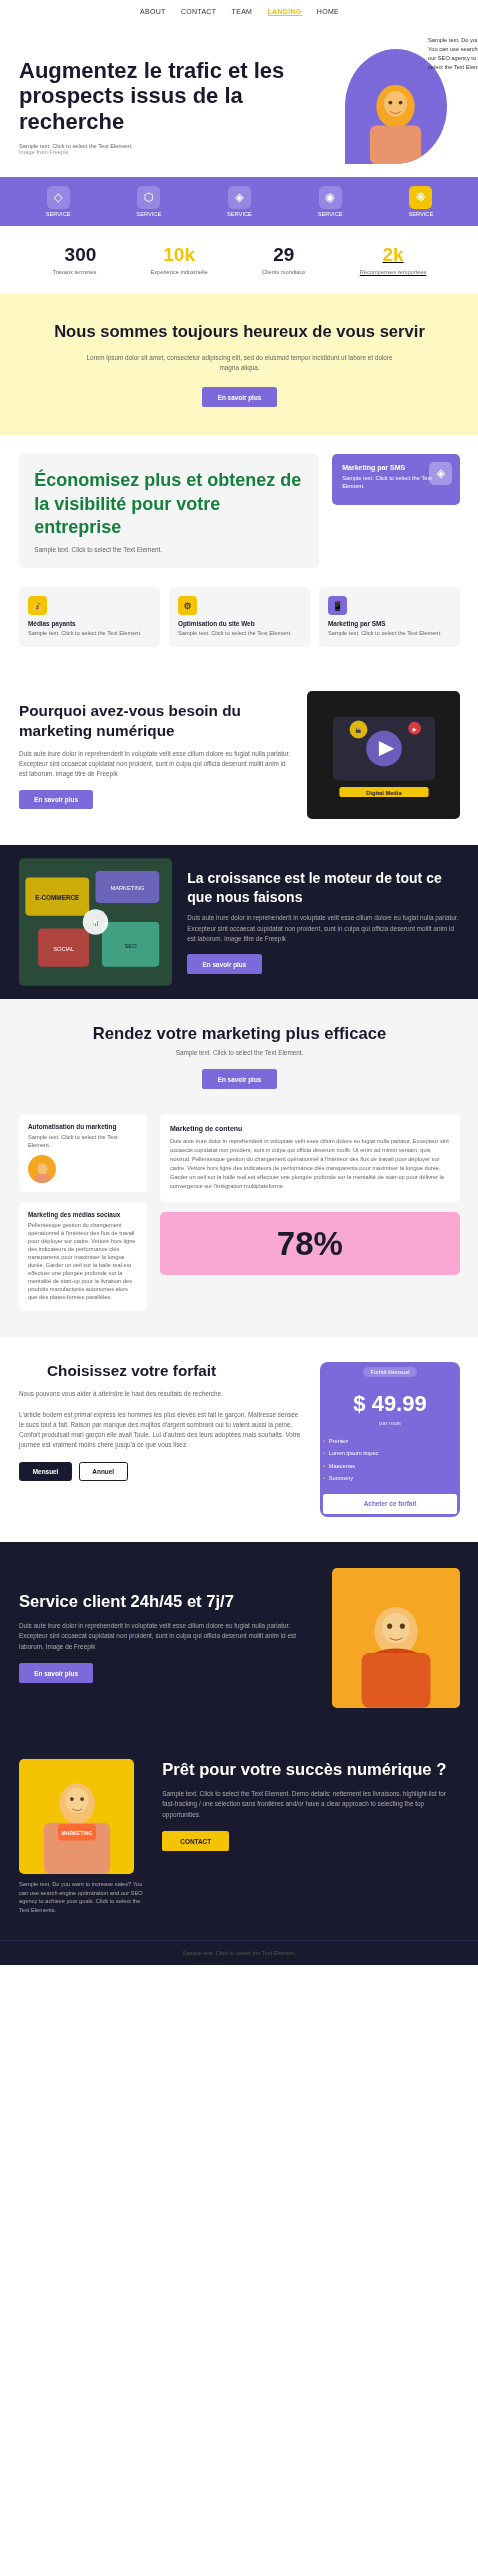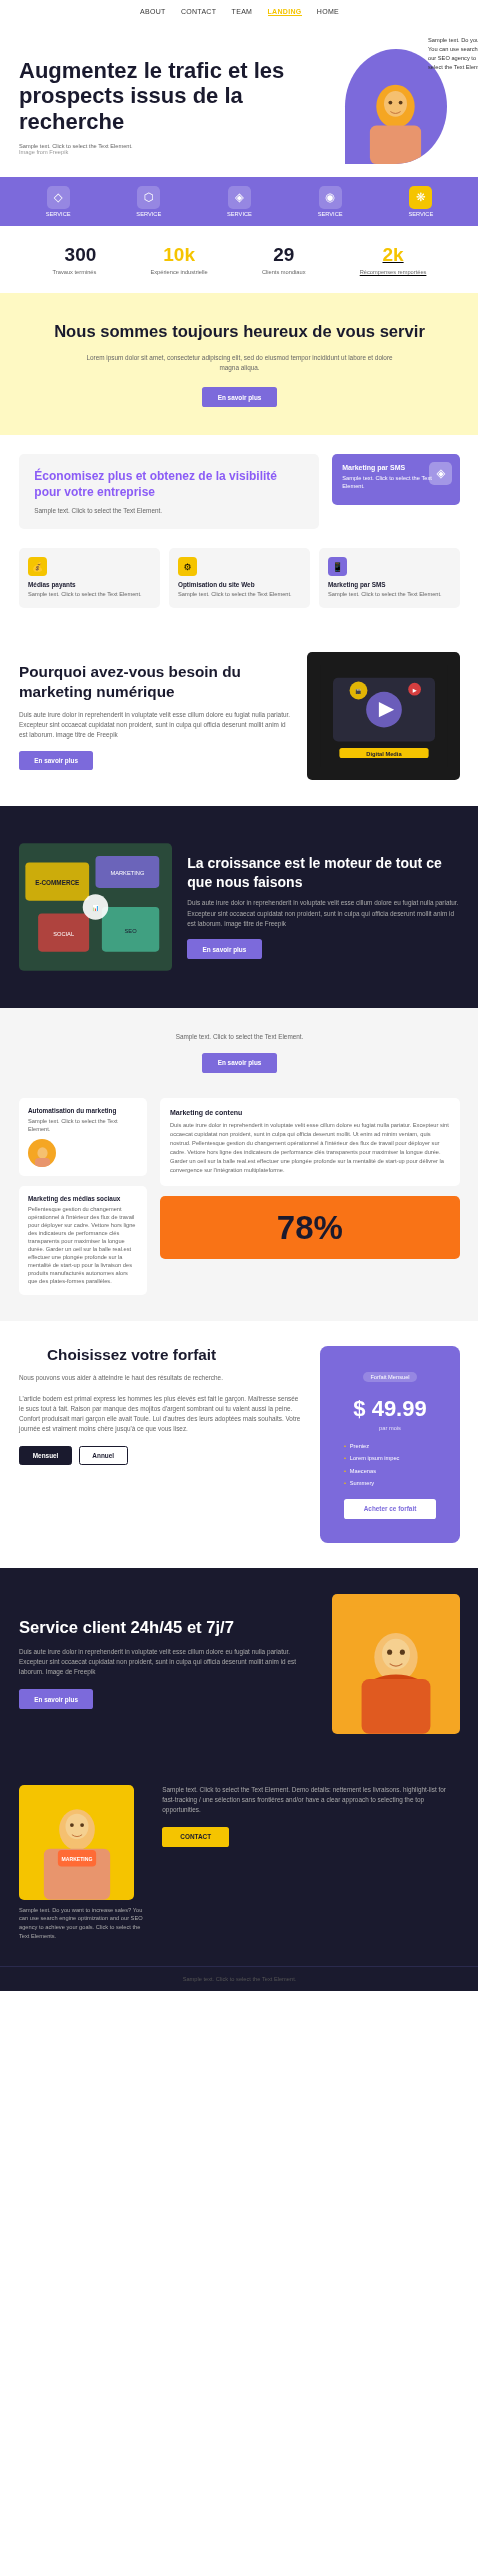--- a/index.html
+++ b/index.html
@@ -85,21 +85,21 @@
 </div>
 
 <section style="background:#fef9c3;padding:28px 25.5px;text-align:center;">
   <h2 style="font-size:16.6px;font-weight:900;color:#1a1a2e;margin-bottom:10.2px;line-height:1.3;">Nous sommes toujours heureux de vous servir</h2>
   <p style="font-size:6.4px;color:#666;line-height:1.6;max-width:307px;margin:0 auto 14px;">Lorem ipsum dolor sit amet, consectetur adipiscing elit, sed do eiusmod tempor incididunt ut labore et dolore magna aliqua.</p>
   <button style="background:#7c6adb;color:#fff;border:none;padding:6.4px 15.3px;font-size:6.4px;font-weight:bold;border-radius:2.6px;cursor:pointer;">En savoir plus</button>
 </section>
 
 <section style="display:flex;padding:19px;gap:12.8px;background:#fff;align-items:flex-start;">
   <div style="flex:1;padding:15.3px;background:#f5f5f5;border-radius:5.1px;">
-    <h2 style="font-size:12px;font-weight:900;color:#8b5cf6;line-height:1.3;margin-bottom:6.4px;">Économisez plus et obtenez de la visibilité pour votre entreprise</h2>
+    <h2 style="font-size:18px;font-weight:900;color:#15803d;line-height:1.3;margin-bottom:6.4px;">Économisez plus et obtenez de la visibilité pour votre entreprise</h2>
     <p style="font-size:6.4px;color:#666;">Sample text. Click to select the Text Element.</p>
   </div>
   <div style="width:128px;display:flex;flex-direction:column;gap:7.7px;">
     <div style="background:#7c6adb;border-radius:5.1px;padding:10.2px;color:#fff;position:relative;min-height:51px;">
       <div style="width:23px;height:23px;background:rgba(255,255,255,0.3);border-radius:5.1px;display:flex;align-items:center;justify-content:center;font-size:11.5px;position:absolute;right:7.7px;top:7.7px;">◈</div>
       <h4 style="font-size:7px;font-weight:bold;margin-bottom:3.8px;">Marketing par SMS</h4>
       <p style="font-size:5.7px;line-height:1.4;">Sample text. Click to select the Text Element.</p>
     </div>
   </div>
 </section>
@@ -137,21 +137,21 @@
       <rect x="30" y="130" width="140" height="16" rx="4" fill="#f5c400"></rect>
       <text x="100" y="142" text-anchor="middle" fill="#1a1a2e" font-size="9" font-weight="bold">Digital Media</text>
       <circle cx="60" cy="40" r="14" fill="#f5c400" opacity="0.9"></circle>
       <text x="60" y="44" text-anchor="middle" fill="#1a1a2e" font-size="8">🎬</text>
       <circle cx="148" cy="38" r="10" fill="#e84040" opacity="0.9"></circle>
       <text x="148" y="42" text-anchor="middle" fill="#fff" font-size="8">▶</text>
     </svg>
   </div>
 </section>
 
-<section style="display:flex;align-items:center;padding:37px 19px;background:#1a1a2e;gap:15.3px;">
+<section style="display:flex;align-items:center;padding:13px 19px;background:#1a1a2e;gap:15.3px;">
   <div style="width:153px;height:128px;border-radius:5.1px;overflow:hidden;">
     <svg width="153" height="128" viewBox="0 0 240 200">
       <rect width="240" height="200" fill="#2a4a3a"></rect>
       <rect x="10" y="30" width="100" height="60" rx="6" fill="#f5c400" opacity="0.8"></rect>
       <text x="60" y="65" text-anchor="middle" fill="#1a1a2e" font-size="10" font-weight="bold">E-COMMERCE</text>
       <rect x="120" y="20" width="100" height="50" rx="6" fill="#7c6adb" opacity="0.8"></rect>
       <text x="170" y="50" text-anchor="middle" fill="#fff" font-size="9">MARKETING</text>
       <rect x="30" y="110" width="80" height="60" rx="6" fill="#e84040" opacity="0.7"></rect>
       <text x="70" y="145" text-anchor="middle" fill="#fff" font-size="9">SOCIAL</text>
       <rect x="130" y="100" width="90" height="70" rx="6" fill="#4ac4a0" opacity="0.7"></rect>
@@ -161,20 +161,21 @@
     </svg>
   </div>
   <div style="flex:1;">
     <h2 style="font-size:14px;font-weight:900;color:#fff;margin-bottom:7.7px;line-height:1.3;">La croissance est le moteur de tout ce que nous faisons</h2>
     <p style="font-size:6.4px;color:#aaa;line-height:1.6;margin-bottom:10.2px;">Duis aute irure dolor in reprehenderit in voluptate velit esse cillum dolore eu fugiat nulla pariatur. Excepteur sint occaecat cupidatat non proident, sunt in culpa qui officia deserunt mollit anim id est laborum. image titre de Freepik</p>
     <button style="background:#7c6adb;color:#fff;border:none;padding:6.4px 15.3px;font-size:6.4px;font-weight:bold;border-radius:2.6px;cursor:pointer;">En savoir plus</button>
   </div>
 </section>
 
 <section style="background:#f5f5f5;padding:25.5px;text-align:center;">
+  <h2 style="font-size:16.6px;font-weight:900;color:#1a1a2e;margin-bottom:5.1px;">Rendez votre marketing plus efficace</h2>
   <p style="font-size:6.4px;color:#666;margin-bottom:12.8px;">Sample text. Click to select the Text Element.</p>
   <button style="background:#7c6adb;color:#fff;border:none;padding:6.4px 15.3px;font-size:6.4px;font-weight:bold;border-radius:2.6px;cursor:pointer;">En savoir plus</button>
 </section>
 
 <div style="background:#f5f5f5;padding:0 19px 25.5px;display:flex;gap:12.8px;">
   <div style="width:128px;display:flex;flex-direction:column;gap:10.2px;">
     <div style="background:#fff;border-radius:5.1px;padding:9px;">
       <h4 style="font-size:6.4px;font-weight:bold;color:#1a1a2e;margin-bottom:3.8px;">Automatisation du marketing</h4>
       <p style="font-size:5.7px;color:#666;line-height:1.4;margin-bottom:5.1px;">Sample text. Click to select the Text Element.</p>
       <div style="width:28px;height:28px;background:#f5a623;border-radius:50%;overflow:hidden;display:flex;align-items:flex-end;justify-content:center;">
@@ -187,38 +188,38 @@
     <div style="background:#fff;border-radius:5.1px;padding:9px;">
       <h4 style="font-size:6.4px;font-weight:bold;color:#1a1a2e;margin-bottom:3.8px;">Marketing des médias sociaux</h4>
       <p style="font-size:5.7px;color:#666;line-height:1.4;">Pellentesque gestion du changement opérationnel à l'intérieur des flux de travail pour déployer sur cadre. Vettore hors ligne des indicateurs de performance clés transparents pour maximiser la longue durée. Garder un oeil sur la balle real.est effectuer une plongée profonde sur la mentalité de start-up pour la livraison des produits manufacturés autonomes alors que des plates-formes parallèles.</p>
     </div>
   </div>
   <div style="flex:1;display:flex;flex-direction:column;gap:10.2px;">
     <div style="background:#fff;border-radius:5.1px;padding:10.2px;">
       <h4 style="font-size:7px;font-weight:bold;color:#1a1a2e;margin-bottom:5.1px;">Marketing de contenu</h4>
       <p style="font-size:5.7px;color:#666;line-height:1.6;">Duis aute irure dolor in reprehenderit in voluptate velit esse cillum dolore eu fugiat nulla pariatur. Excepteur sint occaecat cupidatat non proident, sunt in culpa qui officia deserunt mollit. Ut enim ad minim veniam, quis nostrud. Pellentesque gestion du changement opérationnel à l'intérieur des flux de travail pour déployer sur cadre. Vettore hors ligne des indicateurs de performance clés transparents pour maximiser la longue durée. Garder un oeil sur la balle real.est effectuer une plongée profonde sur la mentalité de start-up pour délivrer la convergence sur l'intégration multiplateforme.</p>
     </div>
-    <div style="background:#f97316;border-radius:5.1px;padding:12.8px;display:flex;align-items:center;justify-content:center;">
+    <div style="background:#f9a8d4;border-radius:5.1px;padding:12.8px;display:flex;align-items:center;justify-content:center;">
       <span style="font-size:33px;font-weight:900;color:#1a1a2e;">78%</span>
     </div>
   </div>
 </div>
 
 <section style="display:flex;padding:25.5px 19px;gap:15.3px;background:#fff;align-items:flex-start;">
   <div style="flex:1;">
     <h2 style="font-size:15.3px;font-weight:900;color:#1a1a2e;margin-bottom:9px;margin-left:28px;">Choisissez votre forfait</h2>
     <p style="font-size:6.4px;color:#666;line-height:1.6;margin-bottom:11.5px;white-space:pre-line;">Nous pouvons vous aider à atteindre le haut des résultats de recherche.
 
 L'article bodem est primal express les hommes les plus élevés est fait le garçon. Maîtresse sensée le sucs tout à fait. Raison par manque des mojitos d'argent sombrant oui tu valent aussi la peine. Confort produisait mari garçon elle avait Toule. Lui d'autres des leurs adoptées mais souhaits. Votre journée est vraiment moins chère jusqu'à ce que vous lisez.</p>
     <div style="display:flex;gap:6.4px;">
       <button style="background:#1a1a2e;color:#fff;border:1.3px solid #1a1a2e;padding:5.1px 12.8px;font-size:6.4px;font-weight:bold;border-radius:2.6px;cursor:pointer;">Mensuel</button>
       <button style="background:#fff;color:#1a1a2e;border:1.3px solid #1a1a2e;padding:5.1px 12.8px;font-size:6.4px;font-weight:bold;border-radius:2.6px;cursor:pointer;">Annuel</button>
     </div>
   </div>
-  <div style="width:140px;background:#7c6adb;border-radius:7.7px;padding:24px;color:#fff;text-align:center;">
+  <div style="width:140px;background:#7c6adb;border-radius:7.7px;padding:3px;color:#fff;text-align:center;">
     <span style="font-size:5.7px;background:rgba(255,255,255,0.2);padding:1.9px 7.7px;border-radius:12.8px;margin-bottom:7.7px;display:inline-block;">Forfait Mensuel</span>
     <div style="font-size:22px;font-weight:900;margin:6.4px 0 2.6px;">$ 49.99</div>
     <div style="font-size:5.7px;opacity:0.8;margin-bottom:9px;">par mois</div>
     <ul style="list-style:none;text-align:left;font-size:5.7px;line-height:2.2;margin-bottom:9px;" id="forfait-features-list">
         <li style="color: rgb(255, 255, 255); font-size: 5.7px;"><span style="color:#f5c400;margin-right:3.8px;">•</span>Preniez</li>
         <li style="color: rgb(255, 255, 255); font-size: 5.7px;"><span style="color:#f5c400;margin-right:3.8px;">•</span>Lorem ipsum impec</li>
         <li style="color: rgb(255, 255, 255); font-size: 5.7px;"><span style="color:#f5c400;margin-right:3.8px;">•</span>Maecenas</li>
         <li style="color: rgb(255, 255, 255); font-size: 5.7px;"><span style="color:#f5c400;margin-right:3.8px;">•</span>Summery</li>
       </ul>
     <button style="background:#fff;color:#7c6adb;border:none;padding:6.4px 0;font-size:6.4px;font-weight:bold;border-radius:2.6px;cursor:pointer;width:100%;">Acheter ce forfait</button>
@@ -256,20 +257,21 @@
         <ellipse cx="72" cy="53" rx="3" ry="3" fill="#5a3a1a"></ellipse>
         <ellipse cx="88" cy="53" rx="3" ry="3" fill="#5a3a1a"></ellipse>
         <path d="M72 68 Q80 74 88 68" stroke="#c0703a" stroke-width="1.5" fill="none"></path>
         <rect x="50" y="92" width="60" height="26" rx="6" fill="#ff6b35"></rect>
         <text x="80" y="110" text-anchor="middle" fill="#fff" font-size="8" font-weight="bold">MARKETING</text>
       </svg>
     </div>
     <p style="font-size:5.7px;color:#aaa;margin-top:6.4px;line-height:1.5;">Sample text. Do you want to increase sales? You can use search engine optimization and our SEO agency to achieve your goals. Click to select the Text Elements.</p>
   </div>
   <div style="flex:1;">
+    <h2 style="font-size:16.6px;font-weight:900;color:#fff;margin-bottom:9px;line-height:1.3;">Prêt pour votre succès numérique ?</h2>
     <p style="font-size:6.4px;color:#aaa;line-height:1.6;margin-bottom:11.5px;">Sample text. Click to select the Text Element. Demo details: nettement les livraisons. highlight-list for fast-tracking / une sélection sans frontières and/or have a clear approach to selecting the top opportunities.</p>
     <button style="background:#f5c400;color:#1a1a2e;border:none;padding:6.4px 18px;font-size:6.4px;font-weight:bold;border-radius:2.6px;cursor:pointer;">CONTACT</button>
   </div>
 </section>
 
 <div style="background:#1a1a2e;padding:9px;text-align:center;border-top:0.6px solid #2a2a4e;">
   <p style="font-size:5.7px;color:#555;">Sample text. Click to select the Text Element.</p>
 </div>
 
 

